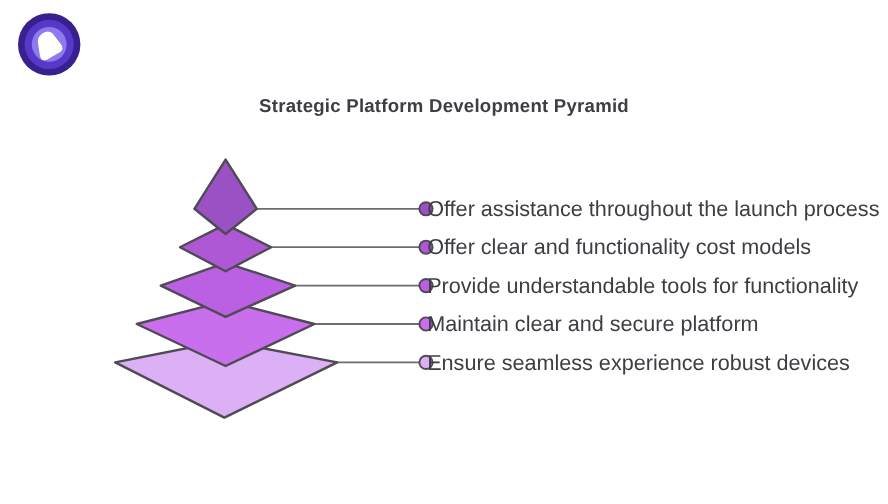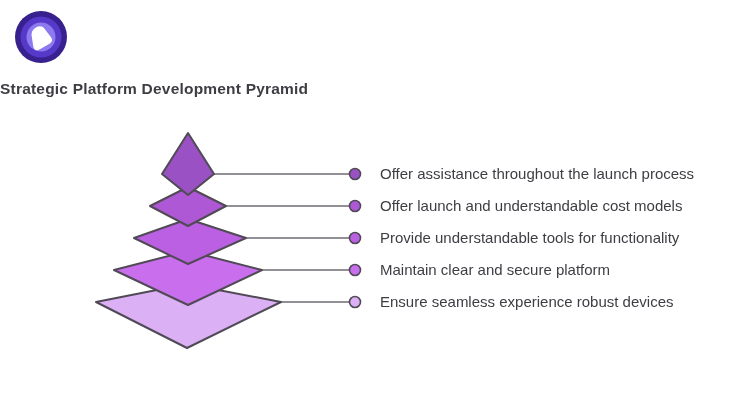--- a/index.html
+++ b/index.html
@@ -16,39 +16,39 @@
     left: 14px;
     top: 10px;
     width: 54px;
     height: 54px;
   }
   .diagram-title {
     position: absolute;
     left: 0;
     right: 0;
     top: 80px;
-    text-align: left;
+    text-align: center;
     font-size: 15.5px;
     font-weight: bold;
     color: #3e3d43;
     letter-spacing: 0.2px;
   }
   .pyramid-svg {
     position: absolute;
     left: 0;
     top: 0;
     width: 740px;
     height: 420px;
   }
   .layer-label {
     position: absolute;
-    left: 380px;
+    left: 356px;
     height: 18px;
     line-height: 18px;
-    font-size: 15px;
+    font-size: 18px;
     color: #3e3d43;
     white-space: nowrap;
   }
 </style>
 </head>
 <body>
 
 <div class="canvas">
 
   <svg class="logo-svg" viewBox="0 0 54 54">
@@ -81,18 +81,18 @@
     <g stroke-width="1.6">
       <circle cx="355" cy="174" r="5.5" fill="#9a51c3" stroke="#504a56"></circle>
       <circle cx="355" cy="206" r="5.5" fill="#ae58d6" stroke="#504a56"></circle>
       <circle cx="355" cy="238" r="5.5" fill="#bb60e3" stroke="#504a56"></circle>
       <circle cx="355" cy="270" r="5.5" fill="#c96fee" stroke="#504a56"></circle>
       <circle cx="355" cy="302" r="5.5" fill="#dcb0f4" stroke="#504a56"></circle>
     </g>
   </svg>
 
   <div class="layer-label" style="top:165px">Offer assistance throughout the launch process</div>
-  <div class="layer-label" style="top:197px">Offer launch and understandable cost models</div>
+  <div class="layer-label" style="top:197px">Offer clear and functionality cost models</div>
   <div class="layer-label" style="top:229px">Provide understandable tools for functionality</div>
   <div class="layer-label" style="top:261px">Maintain clear and secure platform</div>
   <div class="layer-label" style="top:293px">Ensure seamless experience robust devices</div>
 
 </div>
 
 </body></html>

